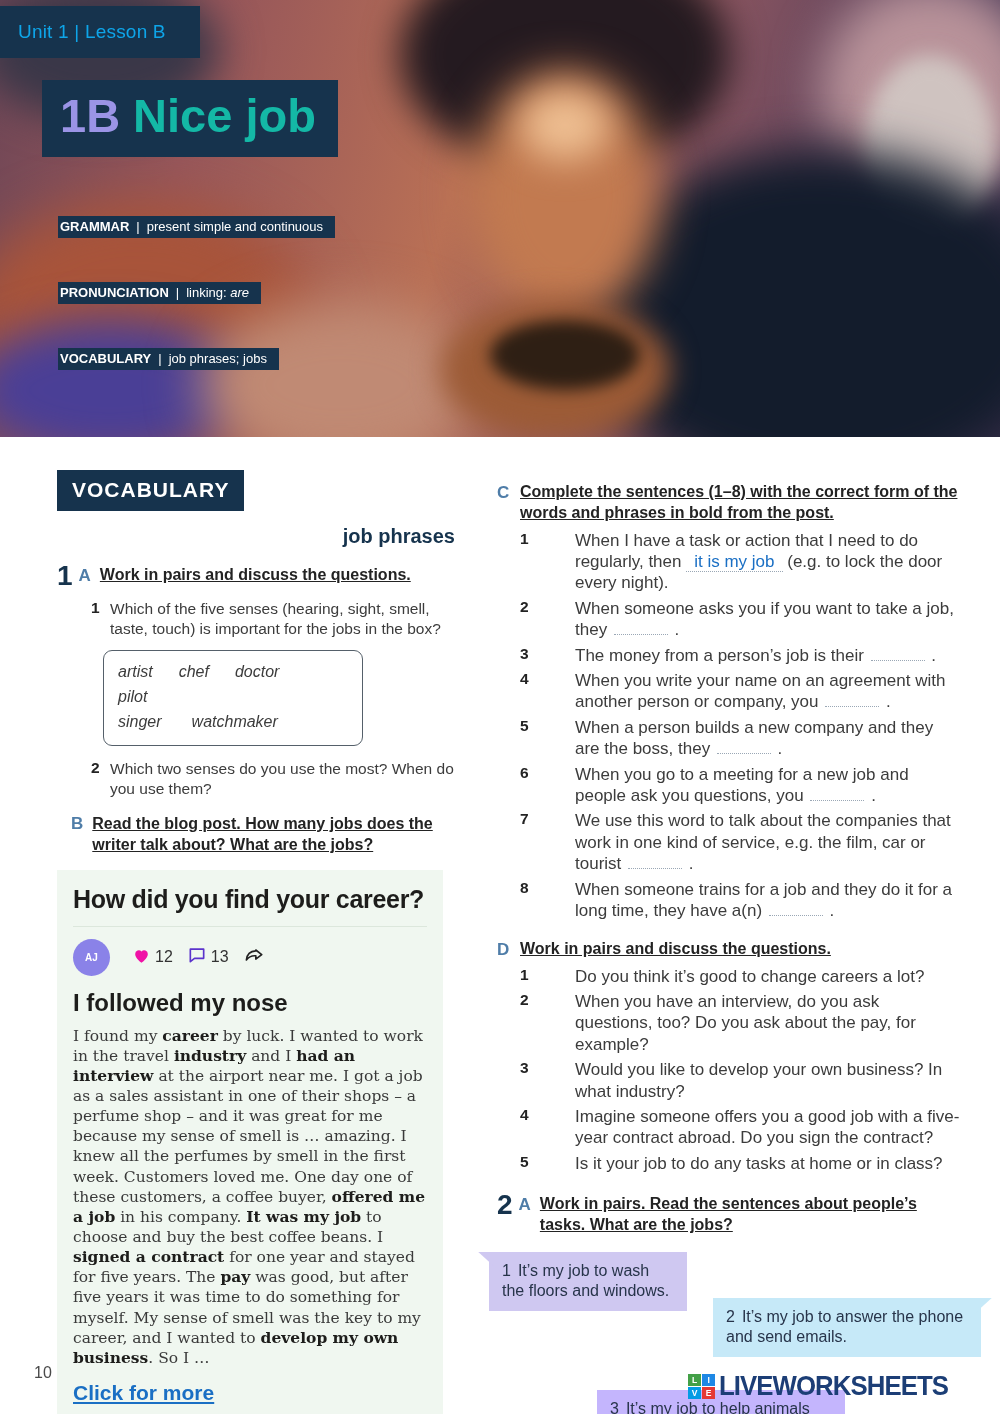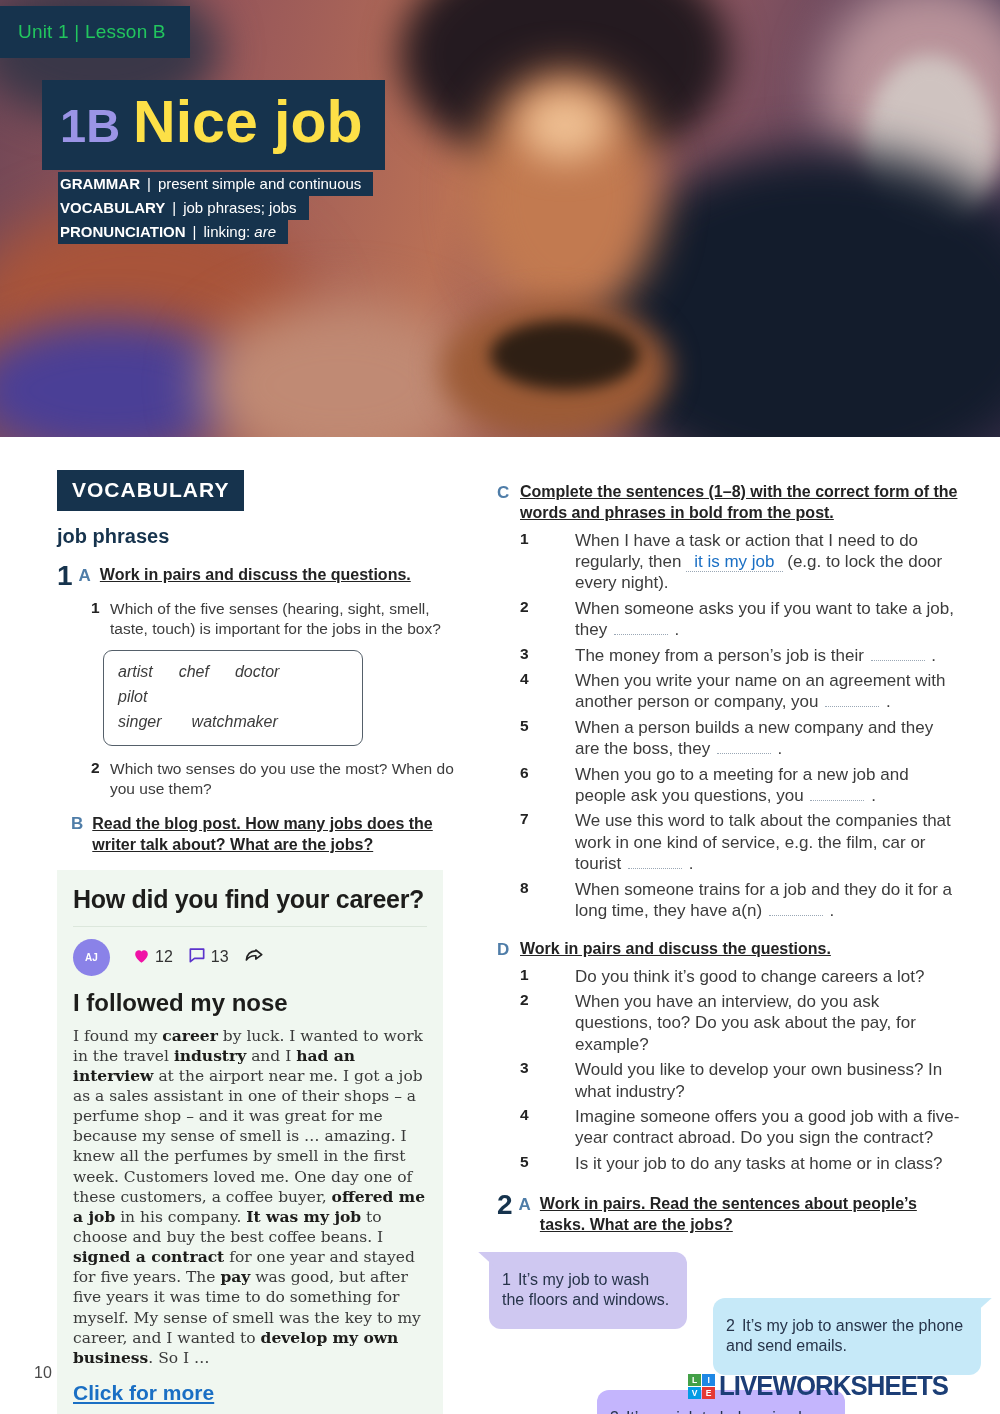--- a/index.html
+++ b/index.html
@@ -16,38 +16,38 @@
   .bl4 { left:580px; top:150px; width:480px; height:340px; background:#131c2c; filter:blur(24px); }
   .bl5 { left:820px; top:-20px; width:220px; height:220px; background:#b9939a; filter:blur(24px); }
   .bl6 { left:865px; top:55px;  width:130px; height:180px; background:#cfc3c0; filter:blur(10px); border-radius:8px; }
   .bl7 { left:-40px; top:200px; width:360px; height:260px; background:#a8543a; filter:blur(26px); }
   .bl8 { left:-30px; top:320px; width:280px; height:140px; background:#4a3f96; filter:blur(22px); }
   .bl9 { left:200px; top:300px; width:280px; height:170px; background:#c08a74; filter:blur(26px); }
   .bl10{ left:440px; top:300px; width:230px; height:140px; background:#9c5b36; filter:blur(14px); }
   .bl11{ left:490px; top:320px; width:150px; height:70px;  background:#2e1f14; filter:blur(8px); }
   .bl12{ left:-20px; top:-20px; width:240px; height:140px; background:#3a3748; filter:blur(20px); }
 
-  .unit-tab { position:absolute; left:0; top:6px; background:var(--navy); color:#22c55e;
-              font-size:19px; padding:15px 24px 15px 18px; letter-spacing:.2px; }
+  .unit-tab { position:absolute; left:0; top:6px; background:var(--navy); color:#0ea5e9;
+              font-size:19px; padding:15px 34px 15px 18px; letter-spacing:.2px; }
   .title-box { position:absolute; left:42px; top:80px; background:var(--navy); padding:8px 22px 14px 18px; }
   .title-box .code  { color:var(--lavender); font-size:47px; font-weight:bold; margin-right:13px; }
-  .title-box .ttl   { color:#fde047; font-size:59px; font-weight:bold; }
+  .title-box .ttl   { color:#14b8a6; font-size:47px; font-weight:bold; }
   .focus { position:absolute; left:58px; top:172px; }
-  .focus-line { display:table; background:var(--navy); color:#fff; font-size:15px; padding:3px 12px 4px 2px; }
+  .focus-line { display:table; background:var(--navy); color:#fff; font-size:13px; padding:3px 12px 4px 2px;margin-top:44px; }
   .focus-label { font-weight:bold; }
   .focus-sep { margin:0 7px; font-weight:normal; }
   .focus-it { font-style:italic; }
 
   
   .col-left  { position:absolute; left:57px; top:470px; width:398px; }
   .col-right { position:absolute; left:497px; top:482px; width:463px; }
 
   .vocab-box { display:table; background:var(--navy); color:#fff; font-size:21px; font-weight:bold;
                letter-spacing:1px; padding:8px 15px 9px 15px; }
-  .sub-title { margin-top:14px; font-size:20px; font-weight:bold; color:var(--navy); }
+  .sub-title { margin-top:14px; font-size:20px; font-weight:bold; color:var(--navy);text-align:right; }
 
   .ex-head1 { display:flex; align-items:flex-start; margin-top:17px; }
   .big-num { font-size:28px; font-weight:bold; color:var(--navy); line-height:1; margin-right:6px; margin-top:-3px; }
   .letter  { font-size:17px; font-weight:bold; color:var(--steel); margin-right:9px; margin-top:1px; }
   .instr   { font-size:16px; font-weight:bold; color:#232323; line-height:1.3; flex:1;text-decoration:underline; }
 
   .q-row { display:flex; margin-top:9px; padding-left:34px; }
   .q-num { width:19px; font-size:15.5px; font-weight:bold; color:#232323; flex:none; }
   .q-txt { flex:1; font-size:15.5px; color:#3c3c3c; line-height:1.3; }
 
@@ -82,21 +82,21 @@
   .item { display:flex; margin-top:4px; padding-left:23px; }
   .item-num { width:19px; font-size:15.5px; font-weight:bold; color:#232323; flex:none; }
   .item-txt { flex:1; font-size:17px; color:#3c3c3c; line-height:1.26;margin-left:36px; }
   .blank { display:inline-block; width:54px; border-bottom:1.5px dotted #9aa7b5; height:13px; margin:0 2px; }
   .answer { color:var(--link_blue); border-bottom:1.5px dotted #9aa7b5; padding:0 8px; }
 
   .gap-d { margin-top:17px; }
   .ex2-head { display:flex; align-items:flex-start; margin-top:20px; }
 
   .bubbles { position:relative; height:178px; margin-top:12px; }
-  .bubble { position:absolute; border-radius:12px; padding:18px 13px; font-size:16px; color:#27344a; line-height:1.28; }
+  .bubble { position:absolute; border-radius:0; padding:9px 13px; font-size:16px; color:#27344a; line-height:1.28; }
   .bubble .n { margin-right:7px; }
   .bub1 { left:-8px;  top:4px;   width:198px; }
   .bub1::before { content:""; position:absolute; left:-11px; top:0; width:22px; height:20px;
                   background:var(--bub); clip-path:polygon(0 0,100% 0,100% 100%); }
   .bub2 { left:216px; top:50px;  width:268px; }
   .bub2::before { content:""; position:absolute; right:-11px; top:0; width:22px; height:20px;
                   background:var(--bub); clip-path:polygon(0 0,100% 0,0 100%); }
   .bub3 { left:100px; top:114px; width:248px; }
   .bub3::after  { content:""; position:absolute; right:-12px; bottom:0; width:24px; height:20px;
                   background:var(--bub); clip-path:polygon(0 100%,100% 100%,0 0); }
@@ -143,26 +143,26 @@
       <span class="code">1B</span><span class="ttl">Nice job</span>
     </div>
 
     <div class="focus">
       <div class="focus-line">
         <span class="focus-label">GRAMMAR</span>
           <span class="focus-sep">|</span>
           <span>present simple and continuous</span>
       </div>
       <div class="focus-line">
+        <span class="focus-label">PRONUNCIATION</span><span class="focus-sep">|</span><span>linking:</span>&nbsp;<span class="focus-it">are</span>
+      </div>
+      <div class="focus-line">
         <span class="focus-label">VOCABULARY</span>
           <span class="focus-sep">|</span>
           <span>job phrases; jobs</span>
-      </div>
-      <div class="focus-line">
-        <span class="focus-label">PRONUNCIATION</span><span class="focus-sep">|</span><span>linking:</span>&nbsp;<span class="focus-it">are</span>
       </div>
     </div>
   </div>
 
   <div class="col-left">
     <div class="vocab-box">
       <span>VOCABULARY</span>
     </div>
     <div class="sub-title">job phrases</div>
 

